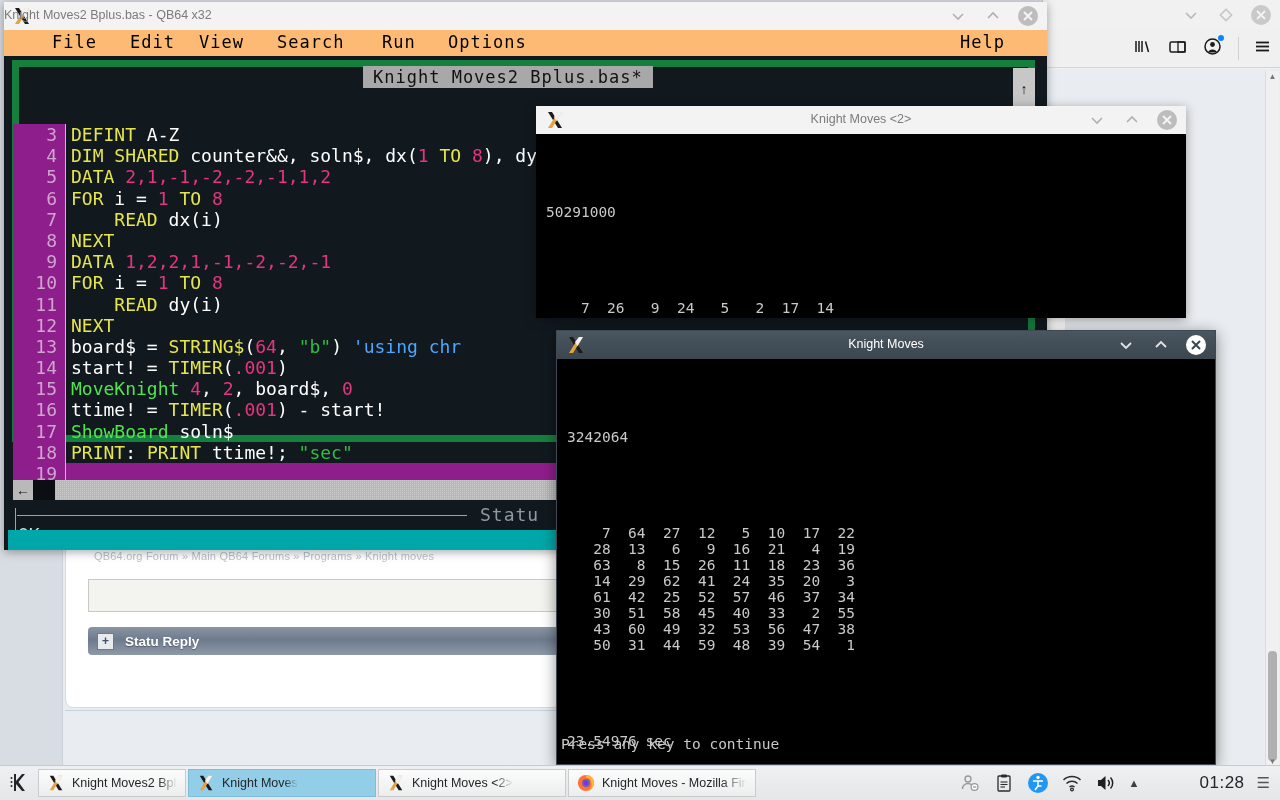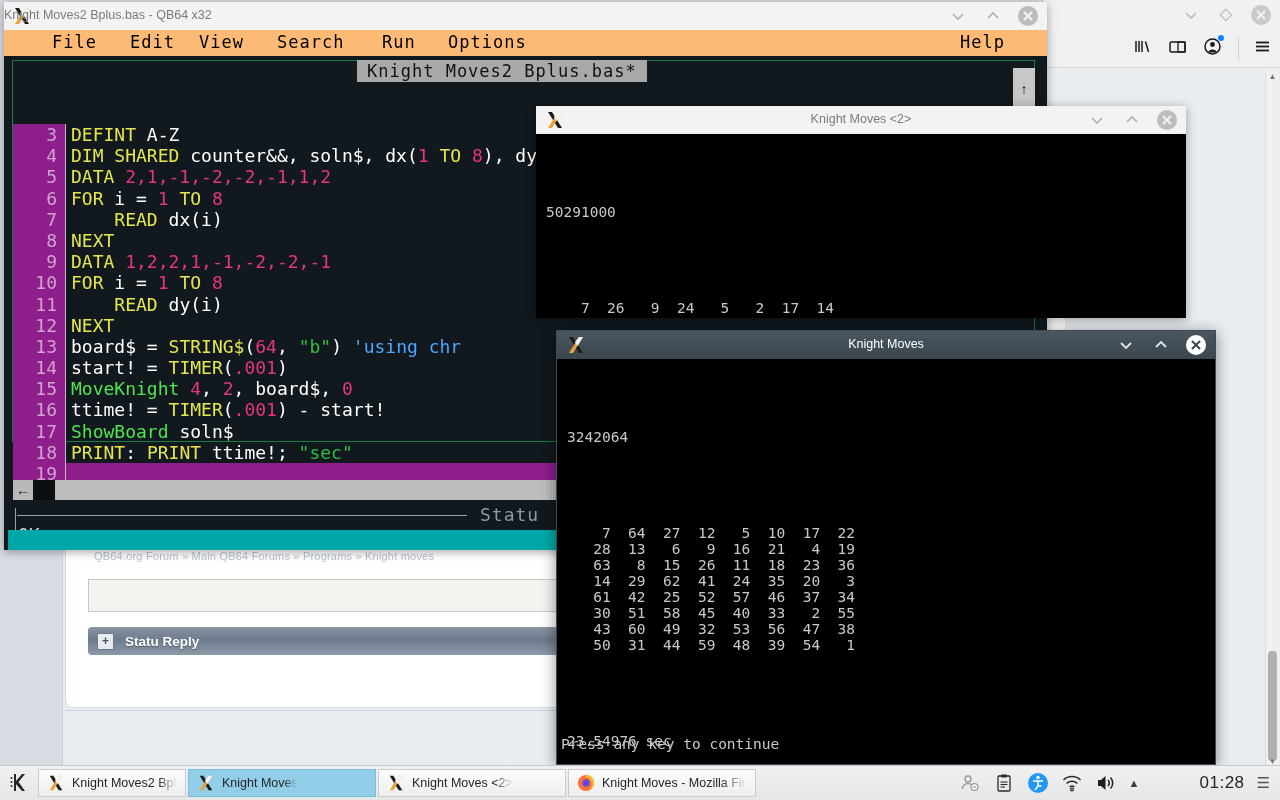--- a/index.html
+++ b/index.html
@@ -135,21 +135,21 @@
     letter-spacing: 1px;
   }
 
   .qb-body {
     position: absolute; left: 0; top: 54px; right: 0; bottom: 0;
     background: #11191f;
     overflow: hidden;
   }
   .qb-editor-frame {
     position: absolute; left: 8px; top: 4px; right: 12px; height: 382px;
-    border: 1px solid #15803d;
+    border: 7px solid #15803d;
     box-sizing: border-box;
   }
   .qb-doc-title {
     position: absolute; left: 344px; top: -1px;
     background: #a8a8a8; color: #111;
     font-family: "DejaVu Sans Mono", monospace;
     font-size: 17px; padding: 1px 10px;
     letter-spacing: 1px;
     white-space: nowrap;
   }

